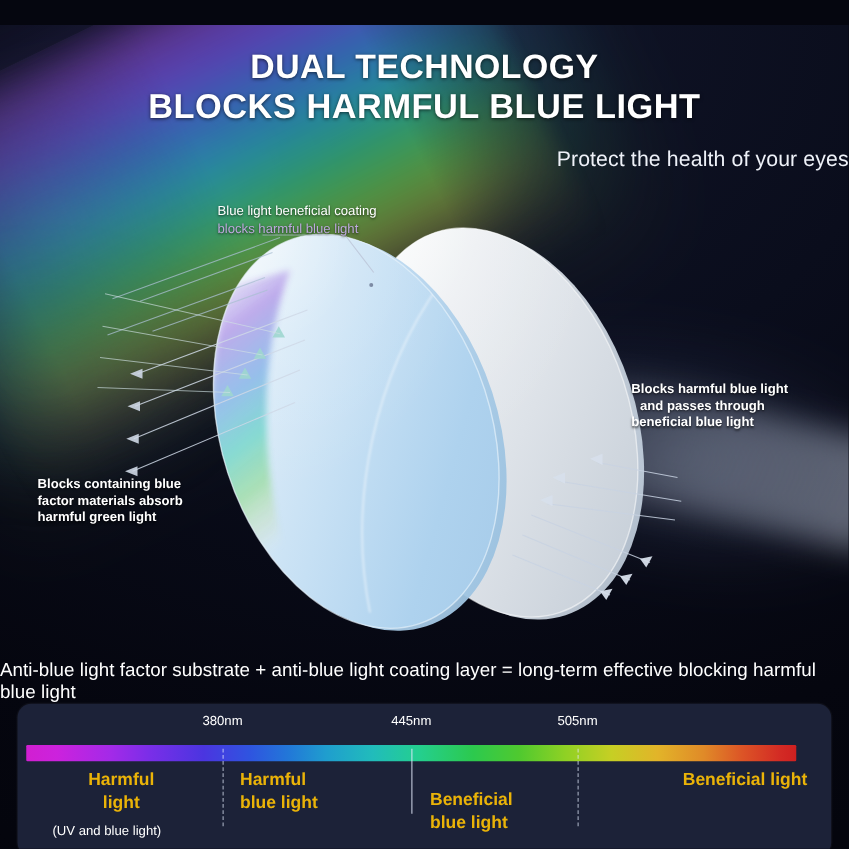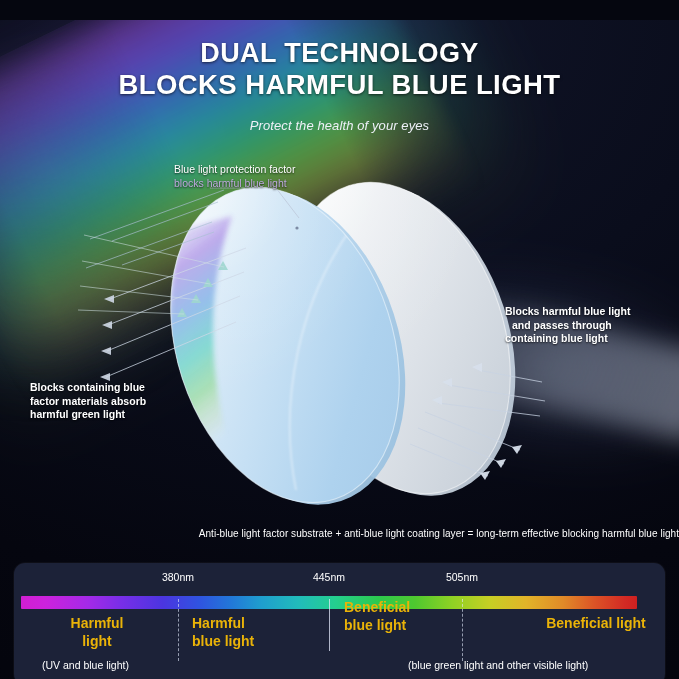--- a/index.html
+++ b/index.html
@@ -91,45 +91,44 @@
     font-weight:bold;
     font-size:27px;
     line-height:31px;
     letter-spacing:.4px;
     text-shadow:0 1px 3px rgba(0,0,0,.65);
     z-index:40;
   }
   #headline .l2{font-size:27.5px;}
   #subhead{
     position:absolute;left:0;right:0;top:98px;
-    text-align:center;
+    text-align:right;
     color:#eef1f8;
-    font-size:13px;
+    font-size:17px;
     letter-spacing:.1px;
     z-index:40;
-    font-style:italic;
   }
 
   
   #lens-group{position:absolute;left:0;top:0;width:679px;height:679px;z-index:20;}
 
   
   .anno{position:absolute;color:#ffffff;font-size:10.5px;line-height:13.5px;font-weight:bold;z-index:45;text-shadow:0 1px 2px rgba(0,0,0,.7);}
   #anno-coating{left:174px;top:143px;font-weight:normal;font-size:10.5px;}
   #anno-coating .ln1{color:#ffffff;}
   #anno-coating .ln2{color:#bda9dd;}
   #anno-right{left:505px;top:285px;}
   #anno-right .r2{display:block;padding-left:7px;}
   #anno-left{left:30px;top:361px;}
 
   #caption-bar{
     position:absolute;left:0;right:0;top:508px;
-    text-align:right;
+    text-align:left;
     color:#ffffff;
-    font-size:10px;
+    font-size:15px;
     letter-spacing:.05px;
     z-index:45;
   }
 
   
   #spectrum-panel{
     position:absolute;
     left:14px;top:543px;width:651px;height:122px;
     background:#1c2238;
     border-radius:11px;
@@ -325,28 +324,28 @@
       <path d="M472 347 L 482 343 L 482 352 Z"></path>
       <path d="M442 362 L 452 358 L 452 367 Z"></path>
       <path d="M432 380 L 442 376 L 442 385 Z"></path>
       <path d="M512 427 L 522 425 L 517 434 Z"></path>
       <path d="M496 441 L 506 439 L 501 448 Z"></path>
       <path d="M480 453 L 490 451 L 485 460 Z"></path>
     </g>
   </svg>
 
   <div class="anno" id="anno-coating">
-    <span class="ln1">Blue light protection factor</span><br>
+    <span class="ln1">Blue light beneficial coating</span><br>
     <span class="ln2">blocks harmful blue light</span>
   </div>
 
   <div class="anno" id="anno-right">
     <span>Blocks harmful blue light</span>
     <span class="r2">and passes through</span>
-    <span>containing blue light</span>
+    <span>beneficial blue light</span>
   </div>
 
   <div class="anno" id="anno-left">
     <span>Blocks containing blue</span><br>
     <span>factor materials absorb</span><br>
     <span>harmful green light</span>
   </div>
 
   <div id="caption-bar">Anti-blue light factor substrate + anti-blue light coating layer = long-term effective blocking harmful blue light</div>
 
@@ -365,25 +364,24 @@
     <div class="divider" style="left:448px;top:36px;height:62px;"></div>
 
     <div class="band-label c" style="left:18px;top:51px;width:130px;">
       <span>Harmful</span><br>
       <span>light</span>
     </div>
     <div class="band-label" style="left:178px;top:51px;">
       <span>Harmful</span><br>
       <span>blue light</span>
     </div>
-    <div class="band-label" style="left:330px;top:35px;">
+    <div class="band-label" style="left:330px;top:67px;">
       <span>Beneficial</span><br>
       <span>blue light</span>
     </div>
     <div class="band-label" style="left:512px;top:51px;width:140px;text-align:center;">
       <span>Beneficial light</span>
     </div>
 
     <div class="band-note" style="left:28px;top:96px;">(UV and blue light)</div>
-    <div class="band-note" style="left:394px;top:96px;">(blue green light and other visible light)</div>
 
   </div>
 </div>
 
 </body></html>

